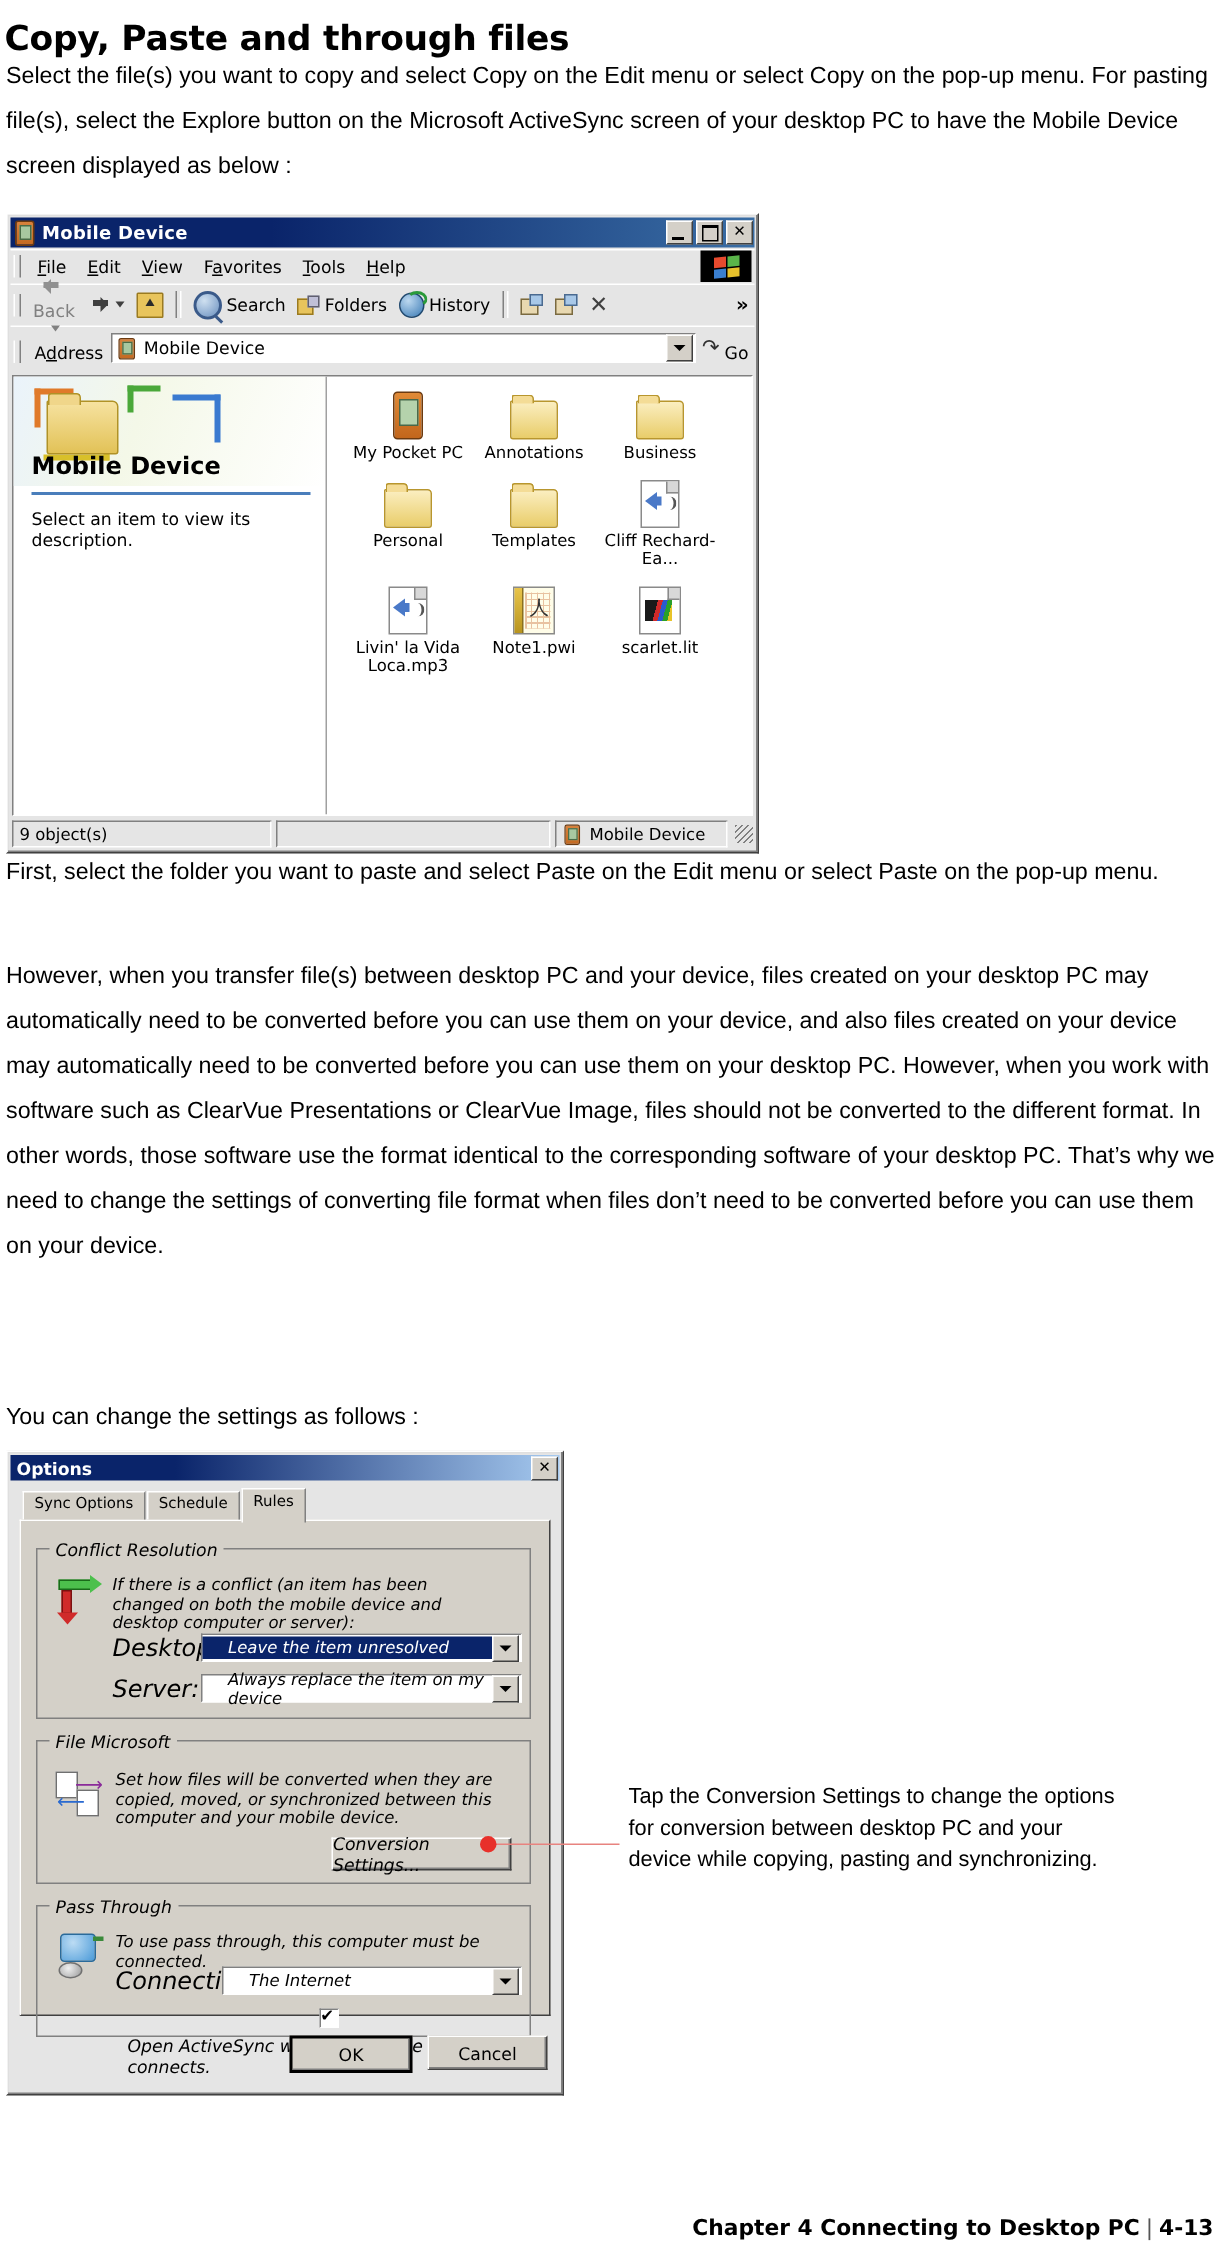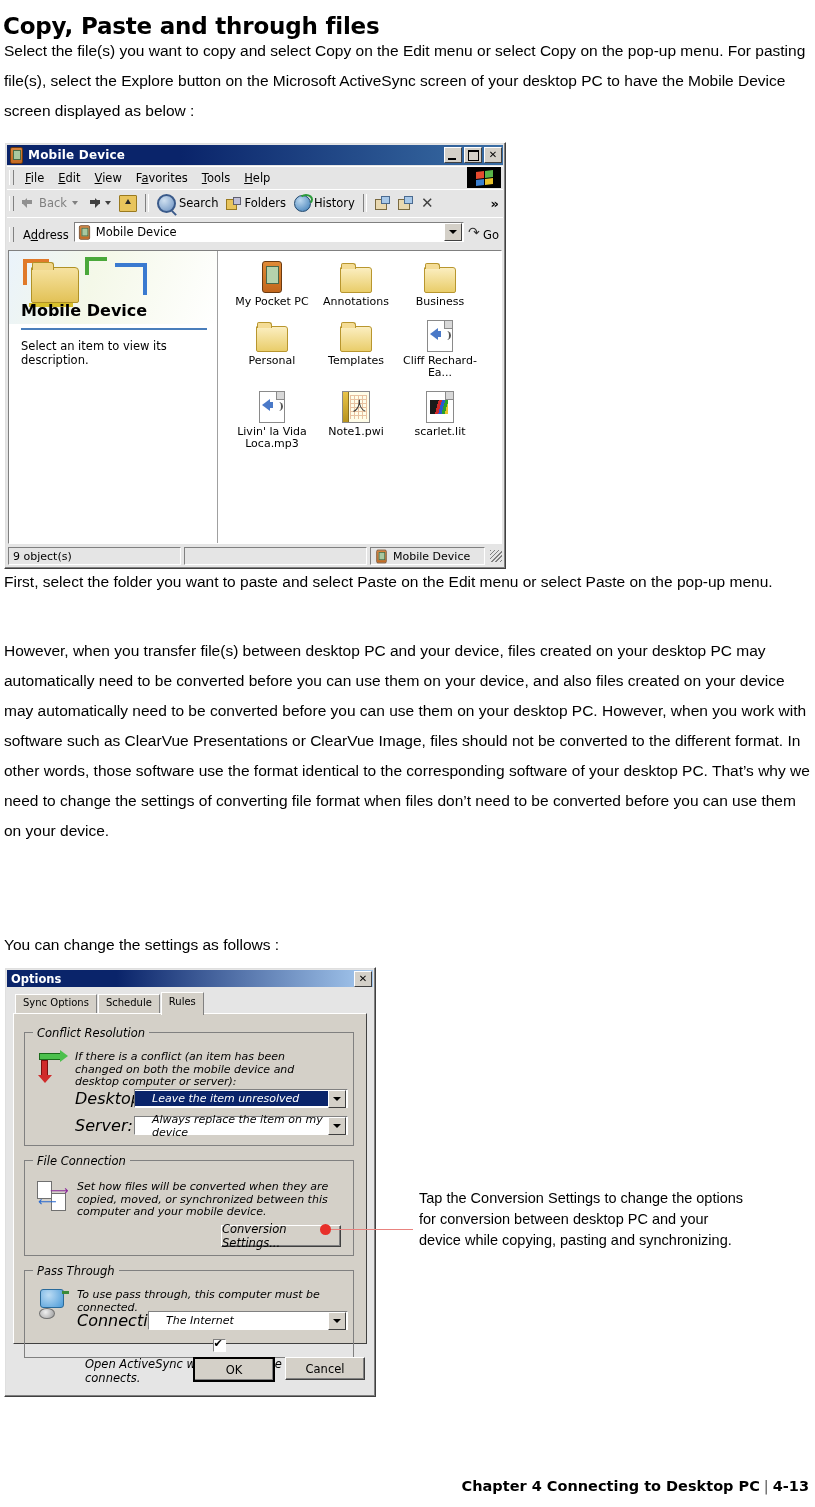--- a/index.html
+++ b/index.html
@@ -163,21 +163,21 @@
     align-items: center;
     border-top: 1px solid #ffffff;
     position: relative;
   }
   .tb-item {
     display:flex; align-items:center; gap:3px;
     padding: 2px 4px;
     font-size: 11.5px;
     white-space: nowrap;
   }
-  .tb-item.disabled { color:#808080; }
+  .tb-item.disabled { color:#808080;flex-direction:column; }
   .tb-sep { width:2px; height:18px; border-left:1px solid #808080; border-right:1px solid #ffffff; margin:0 4px; }
   .tb-arrow-dn {
     width:0;height:0;border-left:3px solid transparent;border-right:3px solid transparent;
     border-top:4px solid #404040; margin-left:2px;
   }
   .tb-arrow-dn.dim { border-top-color:#808080; }
   .chev { font-weight:bold; font-size:13px; margin-left:auto; margin-right:4px;}
 
   .ico-back, .ico-fwd {
     width: 14px; height: 12px; position: relative;
@@ -761,21 +761,21 @@
       <span class="field-row" style="left:50px; top:83px;">
         <span class="field-label">Server:</span>
         <span class="combo">
           <span class="cval">Always replace the item on my device</span>
           <span class="combo-btn"></span>
         </span>
       </span>
     </div>
 
     <div class="groupbox" id="gb-fileconv">
-      <span class="gb-title">File Connection</span>
+      <span class="gb-title">File Microsoft</span>
       <span class="ico-fileconv">
         <span class="pg pg1"></span>
           <span class="pg pg2"></span>
         <span class="a1">⟶</span>
           <span class="a2">⟵</span>
       </span>
       <span class="gb-text" style="left:52px; top:20px; width:265px;">Set how files will be converted when they are copied, moved, or synchronized between this computer and your mobile device.</span>
       <span class="dlg-btn" id="btn-conversion">Conversion Settings...</span>
     </div>
 

